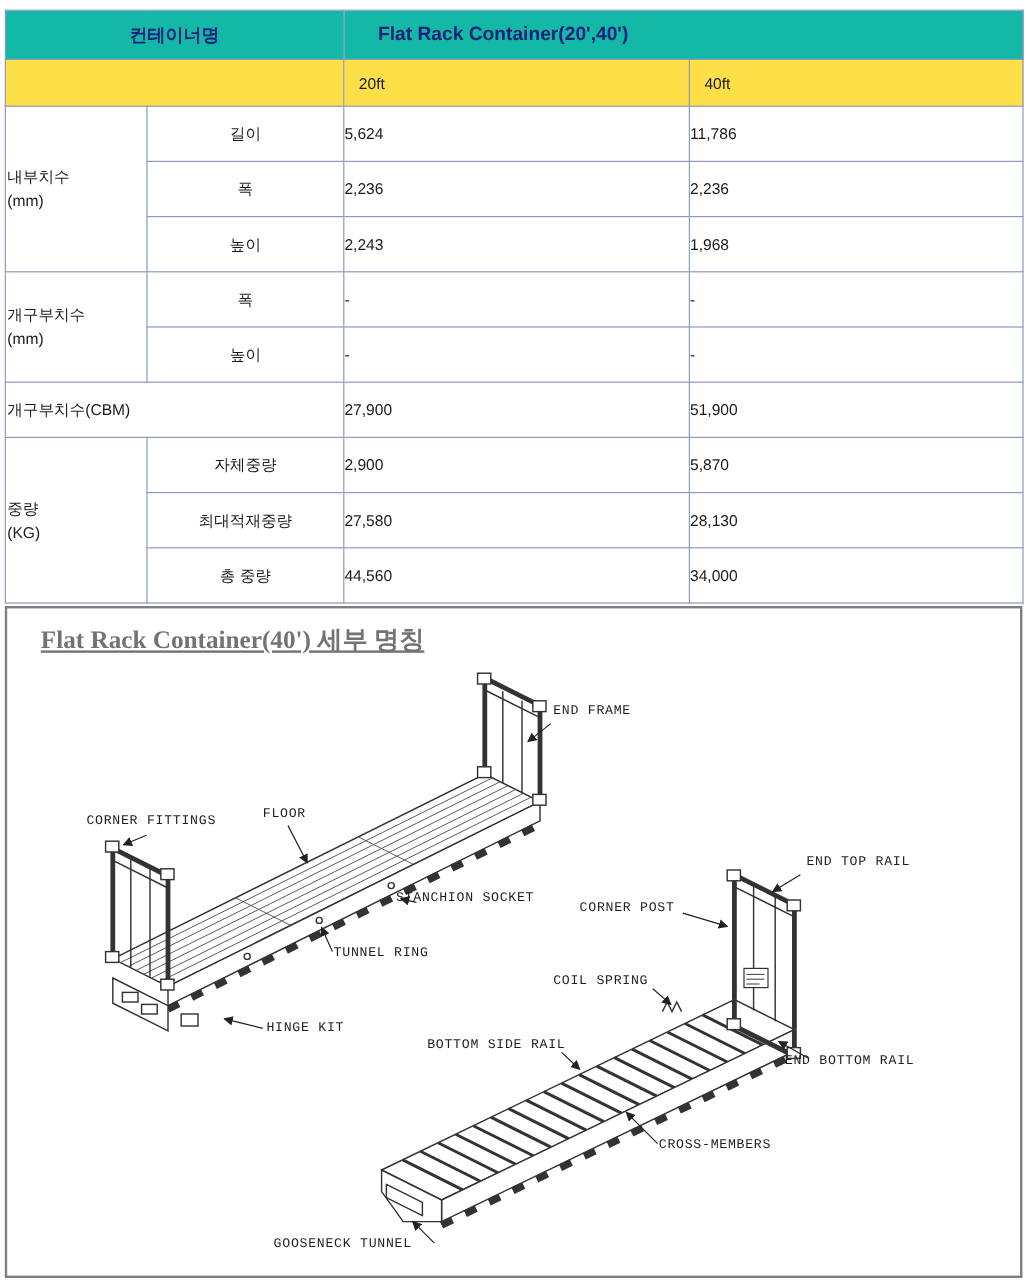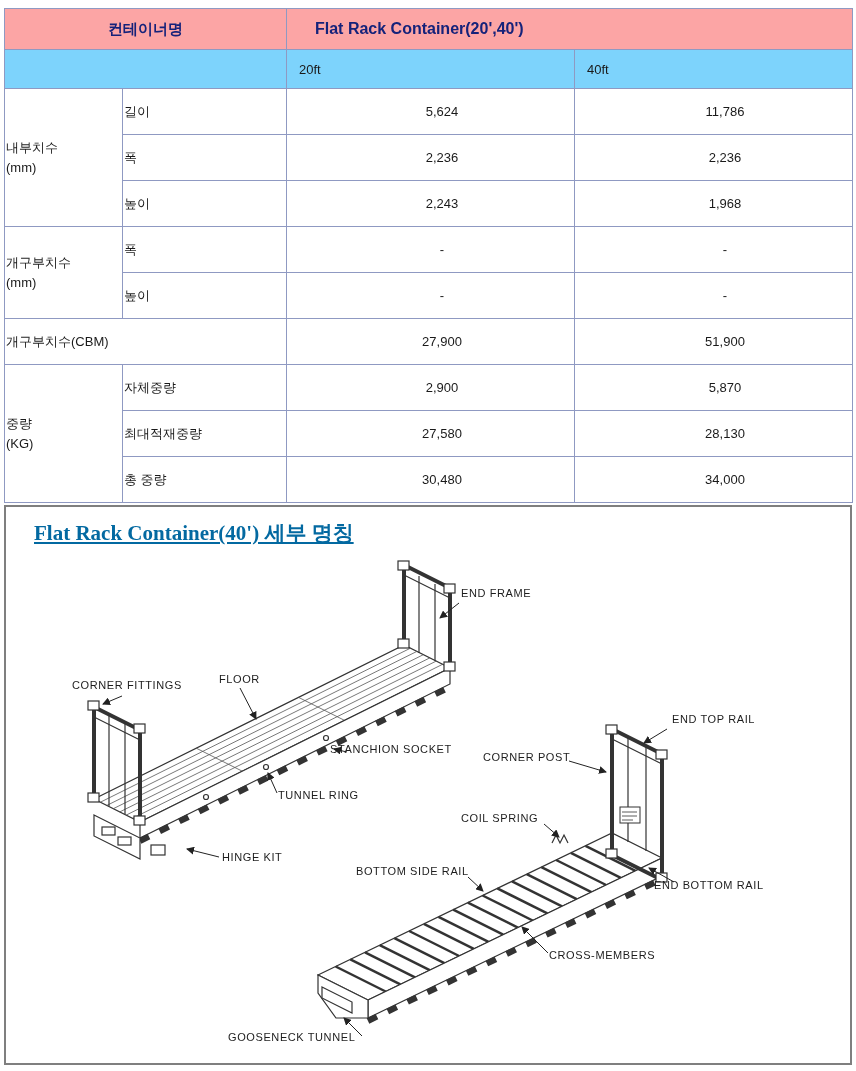--- a/index.html
+++ b/index.html
@@ -2,35 +2,35 @@
 <html><head>
 <meta charset="utf-8">
 <style>
   html,body{margin:0;padding:0;background:#fff;font-family:"Liberation Sans",sans-serif;}
   .page{width:856px;height:1071px;position:relative;background:#fff;}
 
   
   table.spec{position:absolute;left:4px;top:8px;width:848px;border-collapse:collapse;table-layout:fixed;}
   table.spec td{border:1px solid #8f99c2;vertical-align:middle;color:#1a1a1a;font-size:13px;}
   col.c1{width:118px;} col.c2{width:164px;} col.c3{width:288px;} col.c4{width:278px;}
-  tr.hdr td{background:#fca5a5;height:38px;color:#15227a;font-weight:bold;}
+  tr.hdr td{background:#14b8a6;height:38px;color:#15227a;font-weight:bold;}
   td.hdr-cell.name{text-align:center;font-size:15px;}
   td.hdr-cell.title{font-size:16px;padding-left:28px;}
-  tr.subhdr td{background:#7dd3fc;height:36px;}
+  tr.subhdr td{background:#fde047;height:36px;}
   td.colhead{padding-left:12px;font-size:12px;color:#111;}
   td.grp{text-align:left;white-space:pre-line;line-height:1.5;}
-  td.sub{text-align:left;}
-  td.val{padding-left:24px;height:43px;text-align:center;}
+  td.sub{text-align:center;}
+  td.val{padding-left:0;height:43px;}
   tr.body td{height:43px;}
 
   
   .panel{position:absolute;left:4px;top:505px;width:848px;height:560px;border:2px solid #7f7f7f;box-sizing:border-box;background:#fff;}
-  .panel-title{position:absolute;left:28px;top:12px;font-family:"Liberation Serif",serif;font-weight:bold;font-size:21px;color:#0369a1;text-decoration:underline;}
+  .panel-title{position:absolute;left:28px;top:12px;font-family:"Liberation Serif",serif;font-weight:bold;font-size:21px;color:#737373;text-decoration:underline;}
   .panel svg{position:absolute;left:0;top:0;}
-  .dlabel{position:absolute;font-size:11px;letter-spacing:0.6px;color:#1d1d1d;white-space:nowrap;}
+  .dlabel{position:absolute;font-size:11px;letter-spacing:0.6px;color:#1d1d1d;white-space:nowrap;font-family:Liberation Mono, monospace;}
 </style>
 </head>
 <body>
 
 <div class="page">
 
   <table class="spec">
     <colgroup>
         <col class="c1">
         <col class="c2">
@@ -92,21 +92,21 @@
         <td class="val">2,900</td>
         <td class="val">5,870</td>
       </tr>
       <tr class="body">
         <td class="sub">최대적재중량</td>
         <td class="val">27,580</td>
         <td class="val">28,130</td>
       </tr>
       <tr class="body">
         <td class="sub">총 중량</td>
-        <td class="val">30,480</td>
+        <td class="val">44,560</td>
         <td class="val">34,000</td>
       </tr>
     </tbody>
   </table>
 
   <div class="panel">
     <div class="panel-title">Flat Rack Container(40') 세부 명칭</div>
 
     <svg width="844" height="556" viewBox="0 0 844 556">
       <defs>

